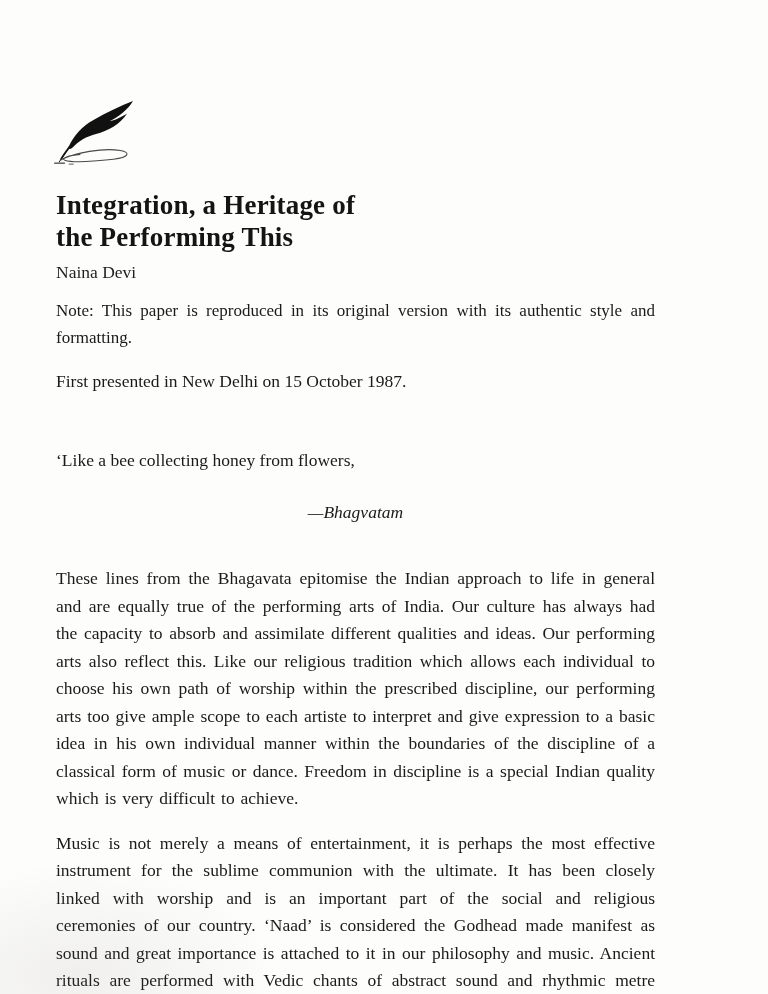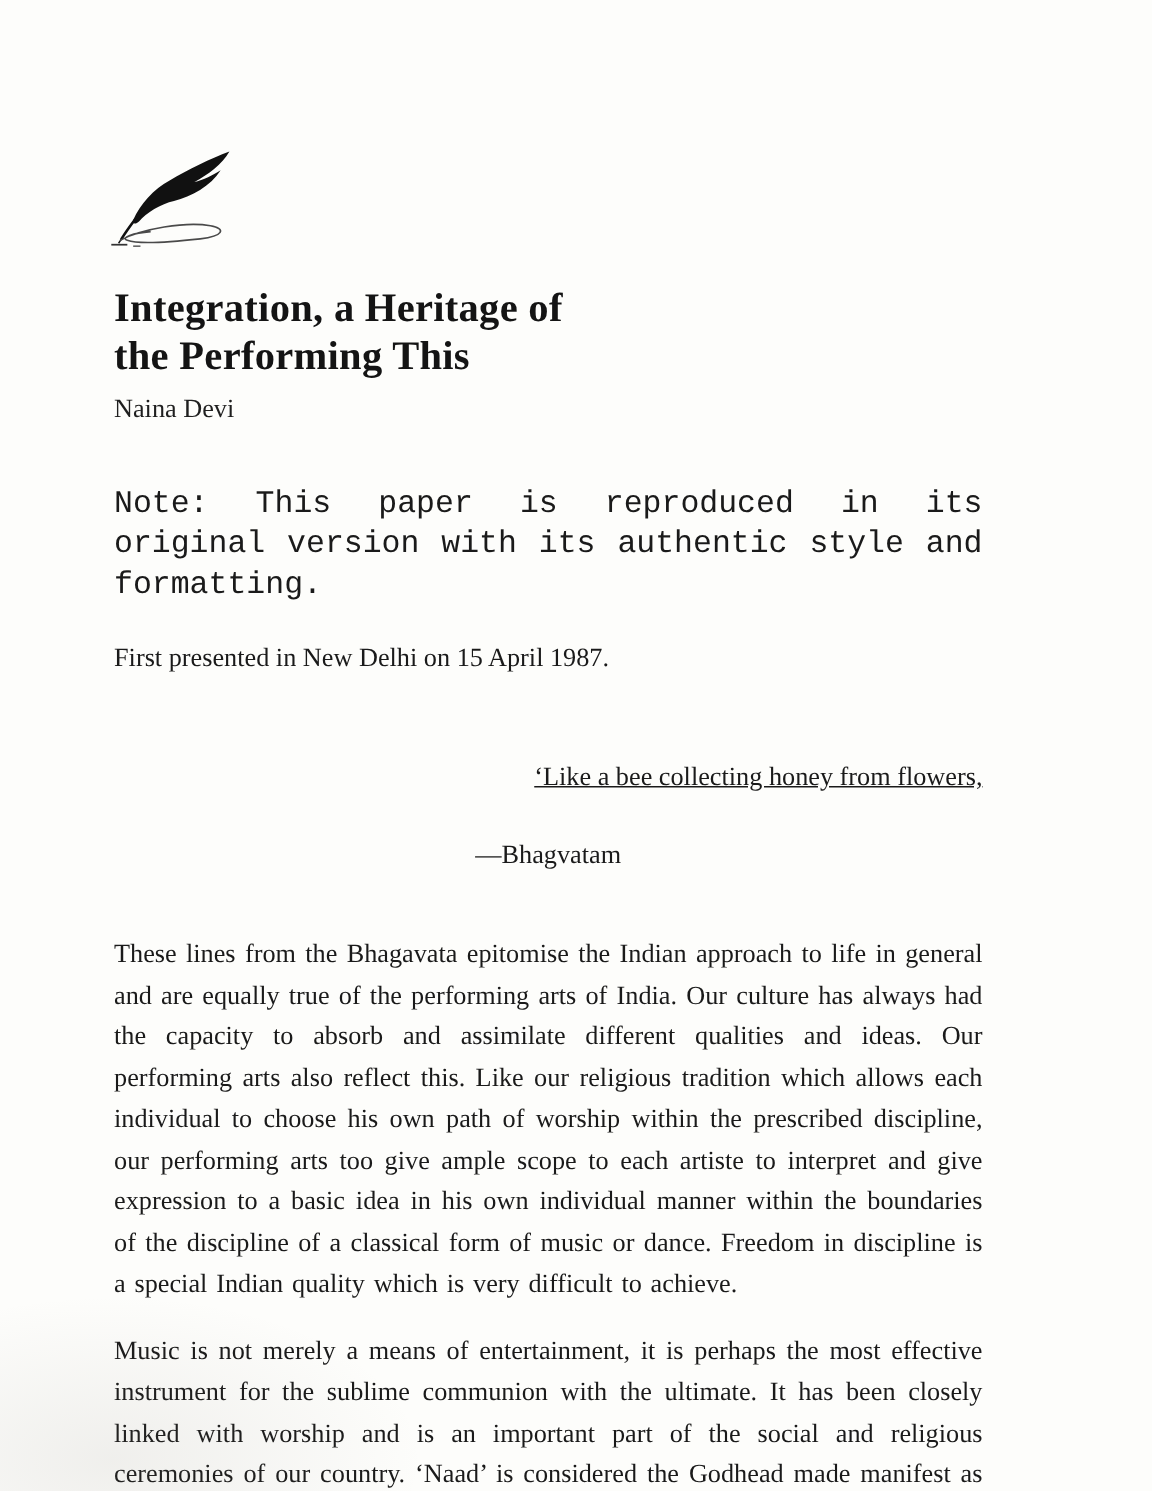--- a/index.html
+++ b/index.html
@@ -12,21 +12,21 @@
     background: #fdfdfb;
     font-family: "Liberation Serif", "DejaVu Serif", serif;
     color: #1a1a1a;
     overflow: hidden;
     position: relative;
   }
   .page {
     box-sizing: border-box;
     width: 768px;
     height: 994px;
-    padding: 98px 113px 0 76px;
+    padding: 98px 113px 0 56px;
   }
   .quill-wrap {
     margin-left: -10px;
     width: 100px;
     height: 70px;
   }
   .quill-wrap svg { display: block; }
   h1.doc-title {
     margin: 22px 0 0 0;
     font-size: 27px;
@@ -34,41 +34,40 @@
     line-height: 1.17;
     letter-spacing: 0.2px;
     color: #141414;
   }
   .author {
     margin-top: 9px;
     font-size: 17.5px;
     color: #1f1f1f;
   }
   .note-block {
-    margin-top: 40px;
-    font-size: 21px;
+    margin-top: 14px;
+    font-size: 17px;
     line-height: 27px;
     text-align: justify;
-    font-family: Liberation Mono, monospace;
   }
   .presented {
     margin-top: 9px;
     font-size: 17.5px;
     line-height: 27px;
   }
   .quote-block {
     margin-top: 52px;
-    text-align: right;
+    text-align: left;
     font-size: 17.5px;
     line-height: 27px;
-    text-decoration: underline;
   }
   .quote-attribution {
     margin-top: 28px;
     text-align: center;
+    font-style: italic;
     font-size: 17.5px;
   }
   .body-paragraph {
     margin: 0;
     font-size: 17.5px;
     line-height: 27.5px;
     text-align: justify;
     word-spacing: 1.5px;
   }
   .body-paragraph.first { margin-top: 42px; }
@@ -117,21 +116,21 @@
 
   <h1 class="doc-title">
     <span>Integration, a Heritage of</span><br>
     <span>the Performing This</span>
   </h1>
 
   <div class="author">Naina Devi</div>
 
   <p class="note-block">Note: This paper is reproduced in its original version with its authentic style and formatting.</p>
 
-  <p class="presented">First presented in New Delhi on 15 April 1987.</p>
+  <p class="presented">First presented in New Delhi on 15 October 1987.</p>
 
   <div class="quote-block">
     <span>‘Like a bee collecting honey from flowers,</span><br>
   </div>
 
   <div class="quote-attribution">—Bhagvatam</div>
 
   <p class="body-paragraph first">These lines from the Bhagavata epitomise the Indian approach to life in general and are equally true of the performing arts of India. Our culture has always had the capacity to absorb and assimilate different qualities and ideas. Our performing arts also reflect this. Like our religious tradition which allows each individual to choose his own path of worship within the prescribed discipline, our performing arts too give ample scope to each artiste to interpret and give expression to a basic idea in his own individual manner within the boundaries of the discipline of a classical form of music or dance. Freedom in discipline is a special Indian quality which is very difficult to achieve.</p>
 
   <p class="body-paragraph second">Music is not merely a means of entertainment, it is perhaps the most effective instrument for the sublime communion with the ultimate. It has been closely linked with worship and is an important part of the social and religious ceremonies of our country. ‘Naad’ is considered the Godhead made manifest as sound and great importance is attached to it in our philosophy and music. Ancient rituals are performed with Vedic chants of abstract sound and rhythmic metre without the use of words. Pleasing sound and vibrant rhythm appeal to all and know no barrier.</p>

